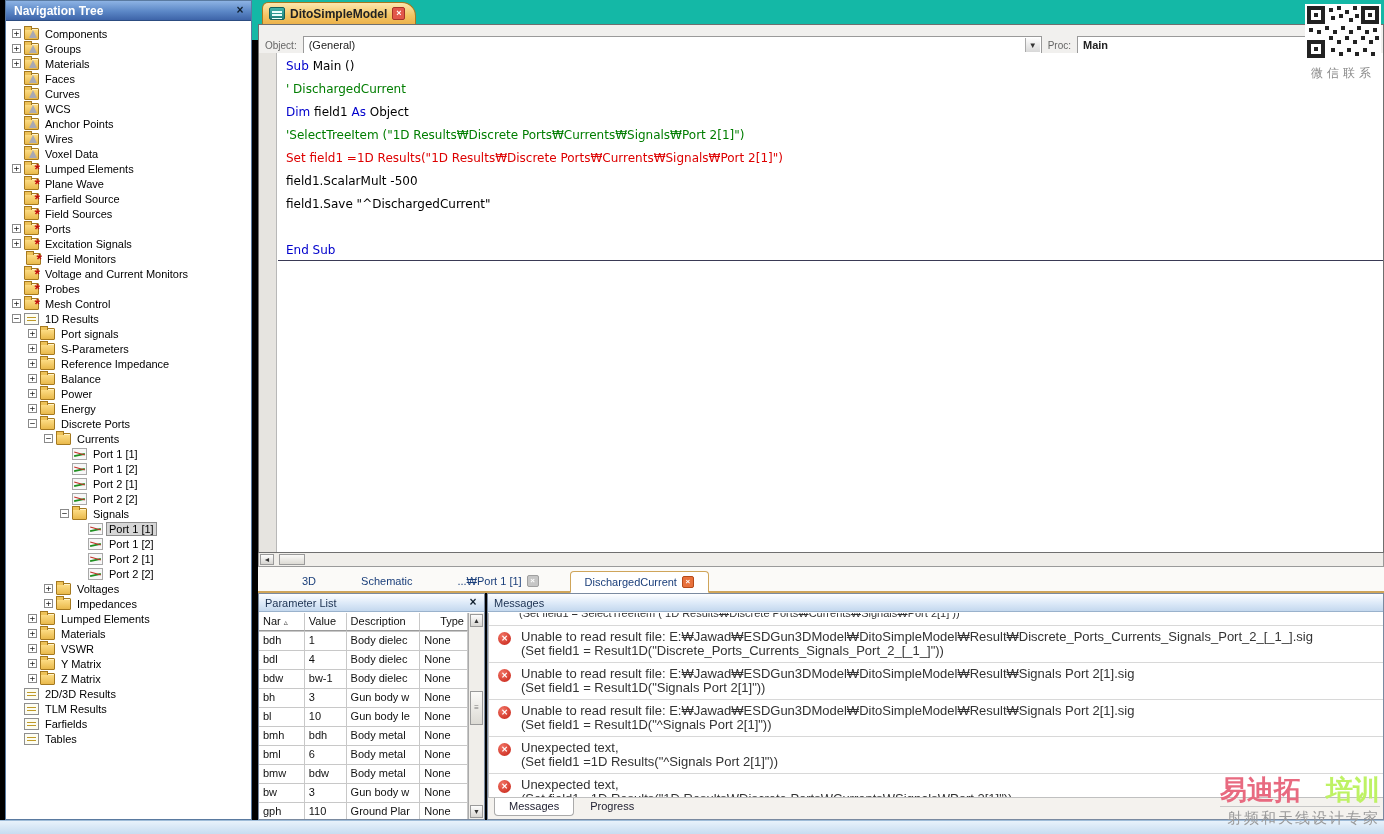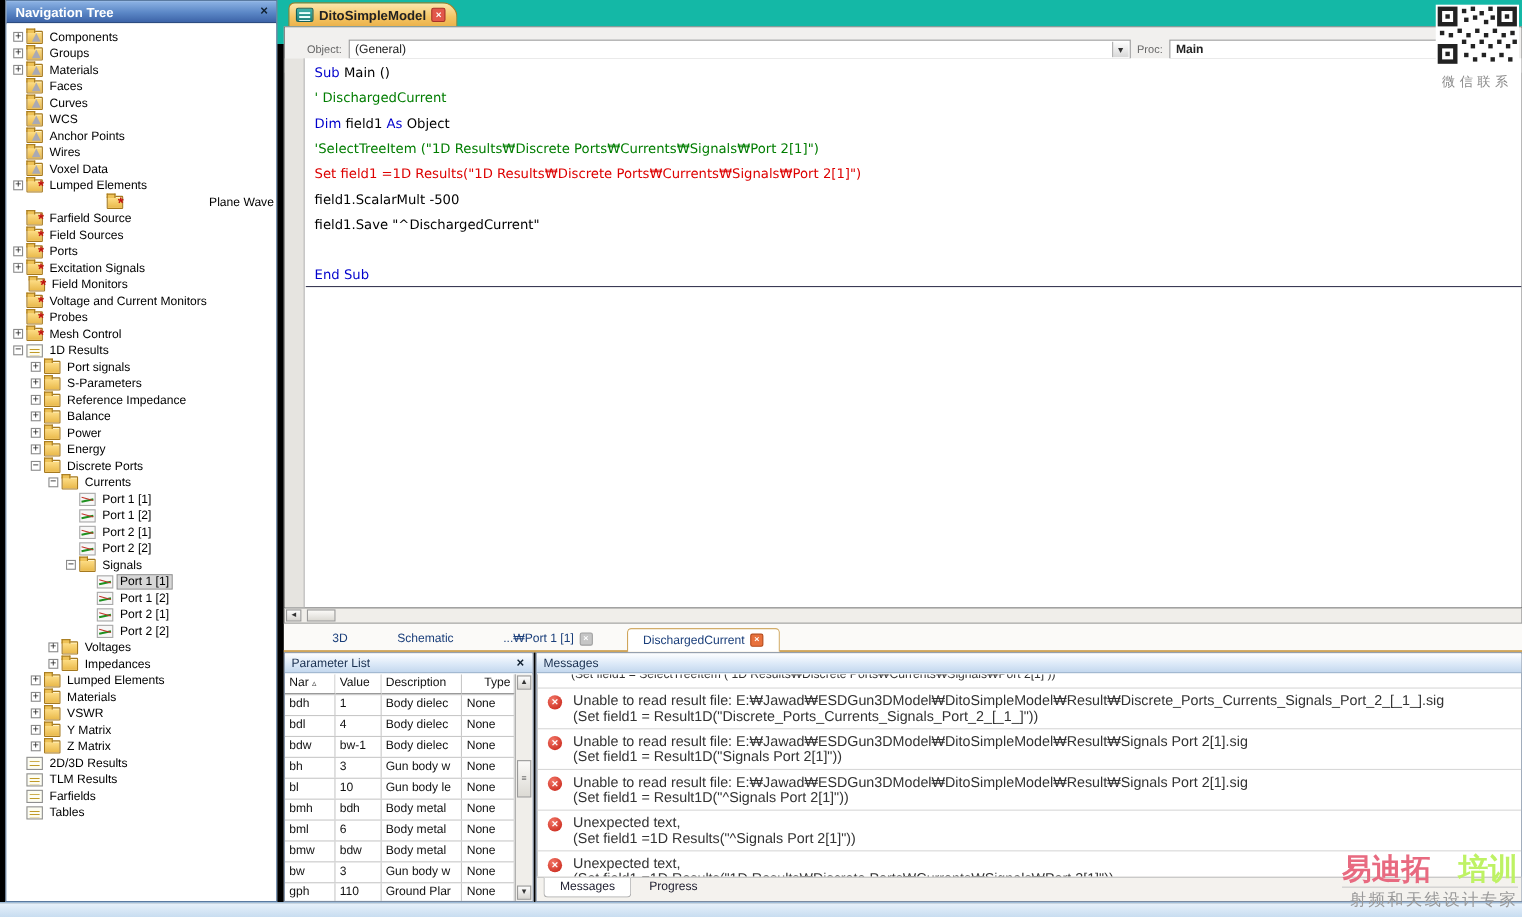--- a/index.html
+++ b/index.html
@@ -31,21 +31,21 @@
   
   #doc-tabstrip { left:252px; top:0; right:0; height:40px; background:#14b8a6; }
   #doc-tab { position:absolute; left:10px; top:2px; height:22px; display:flex; align-items:center; gap:5px; padding:0 10px 0 6px; background:linear-gradient(180deg,#fce7ae 0%,#f3c463 60%,#ecb24b 100%); border:1px solid #a8781e; border-bottom:none; border-radius:6px 14px 0 0; }
   #doc-tab-icon { width:16px; height:13px; border-radius:2px; background:linear-gradient(#3fb3aa,#1f7f78); border:1px solid #14605c; position:relative; }
   #doc-tab-icon::before { content:""; position:absolute; left:2px; right:2px; top:3px; height:8px; background:repeating-linear-gradient(180deg,#eafffb 0 1.5px,transparent 1.5px 3.5px); }
   #doc-tab-title { font-size:12px; font-weight:bold; color:#222; }
   .close-red { width:13px; height:13px; background:#e2574a; border:1px solid #a83328; border-radius:2px; color:#fff; font-size:9px; font-weight:bold; line-height:11px; text-align:center; }
 
   
   #editor { left:258px; top:24px; width:1126px; height:529px; background:#fff; border:1px solid #6f6f6f; }
-  #editor-toolbar { height:41px; background:#f1f0ee; border-bottom:1px solid #bdbdbd; display:flex; align-items:center; gap:6px; padding:0 20px; }
+  #editor-toolbar { height:41px; background:#f1f0ee; border-bottom:1px solid #bdbdbd; display:flex; align-items:center; gap:6px; padding:0 6px; }
   .tb-label { font-size:10px; color:#666; }
   .combo { height:18px; background:#fff; border:1px solid #9a9a9a; display:flex; align-items:center; font-size:11px; color:#222; padding-left:5px; position:relative; }
   #object-combo { flex:1; }
   #proc-combo { width:300px; font-weight:bold; }
   .combo-arrow { position:absolute; right:1px; top:1px; bottom:1px; width:15px; background:linear-gradient(#fdfdfd,#d8d8d8); border-left:1px solid #aaa; font-size:8px; color:#333; display:flex; align-items:center; justify-content:center; }
   #code-wrap { position:absolute; top:28px; left:0; right:0; bottom:0; background:#fff; }
   #code-margin { position:absolute; left:0; top:0; bottom:0; width:18px; background:#e6e4e0; border-right:1px solid #b8b8b8; }
   #code-lines { position:absolute; left:19px; top:2px; right:0; bottom:0; }
   .code-line { height:23px; line-height:23px; padding-left:8px; font-size:12px; white-space:pre; font-family:"DejaVu Sans",sans-serif; }
   .code-line.proc-sep { border-bottom:1px solid #3a3a55; height:22px; }
@@ -161,21 +161,21 @@
       <div class="t-row" style="padding-left: 6px;">
         <span class="t-spc"></span>
         <span class="t-icon geom"></span>
         <span class="t-label">Voxel Data</span>
       </div>
       <div class="t-row" style="padding-left: 6px;">
         <span class="t-exp">+</span>
         <span class="t-icon src"></span>
         <span class="t-label">Lumped Elements</span>
       </div>
-      <div class="t-row" style="padding-left: 6px; justify-content: space-between;">
+      <div class="t-row" style="padding-left: 6px;">
         <span class="t-spc"></span>
         <span class="t-icon src"></span>
         <span class="t-label">Plane Wave</span>
       </div>
       <div class="t-row" style="padding-left: 6px;">
         <span class="t-spc"></span>
         <span class="t-icon src"></span>
         <span class="t-label">Farfield Source</span>
       </div>
       <div class="t-row" style="padding-left: 6px;">

